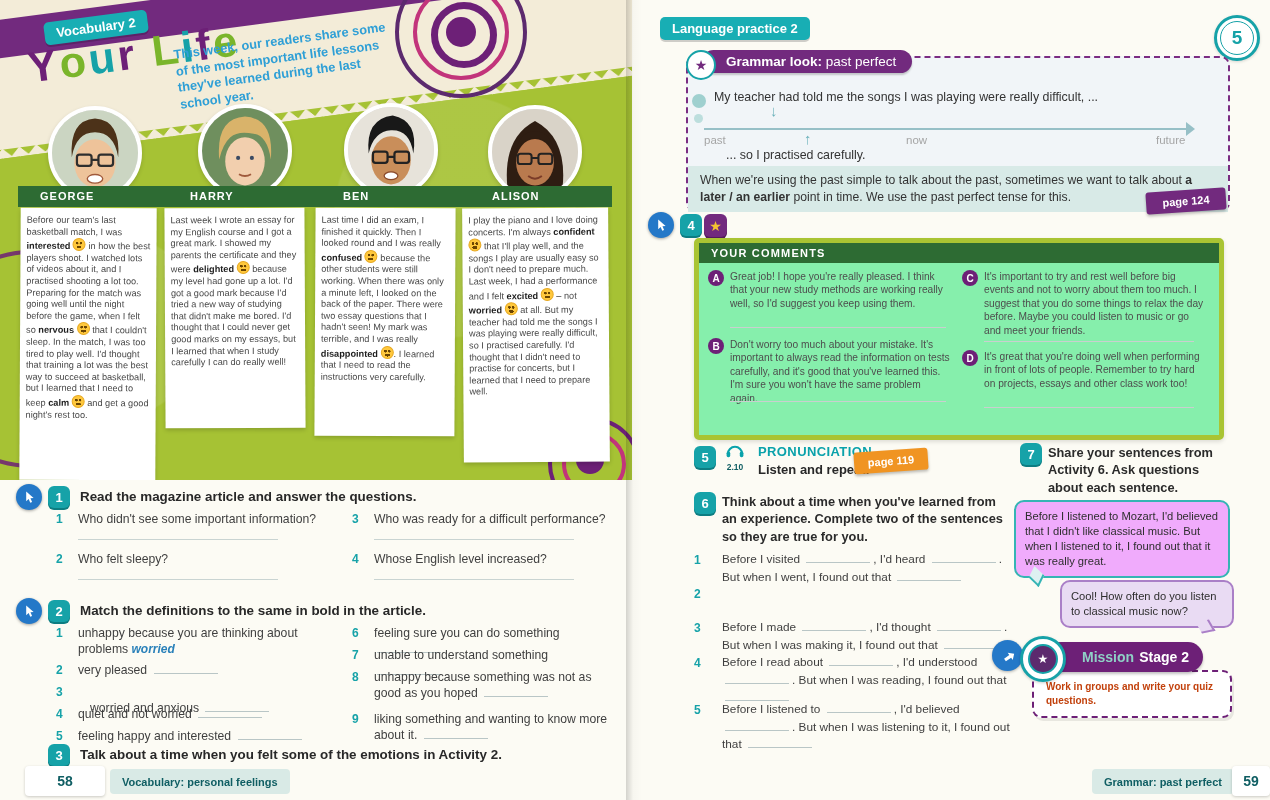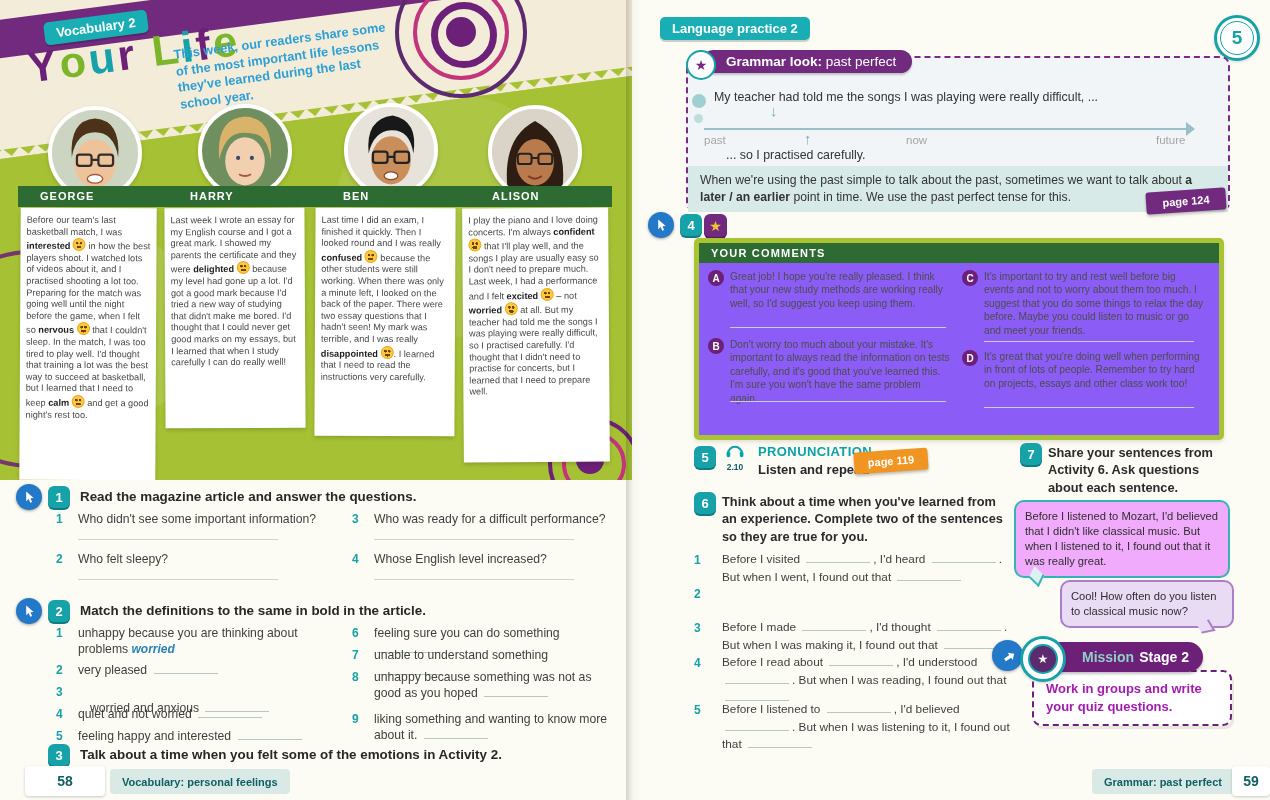--- a/index.html
+++ b/index.html
@@ -49,38 +49,38 @@
   .gbox{background:#f1f5f8;border:2px dashed #7a2c82;border-radius:9px;}
   .gbar{background:#722a7e;color:#fff;border-radius:13px;padding:4px 16px 4px 24px;font-size:13.5px;white-space:nowrap;box-shadow:0 2px 2px rgba(0,0,0,.2);}
   .starcircle{width:26px;height:26px;border-radius:50%;background:#fff;border:2px solid #16a2a8;color:#722a7e;display:flex;align-items:center;justify-content:center;font-size:14px;}
   .gtext{font-size:12.4px;color:#333;}
   .tlabel{font-size:11.5px;color:#a5a5a5;}
   .tline{height:2px;background:#97c0c7;}
   .tarrow{color:#6fb3bc;font-size:15px;font-weight:700;}
   .gnote{background:#d8eae7;font-size:12.2px;color:#333;line-height:1.4;padding:6px 12px;}
   .ribbon{color:#fff;font-weight:700;font-size:11px;display:flex;align-items:center;justify-content:center;transform:rotate(-4deg);box-shadow:0 2px 3px rgba(0,0,0,.25);border-radius:3px;}
   .starbadge{width:23px;height:23px;border-radius:6px;background:#722a7e;color:#f4c331;display:flex;align-items:center;justify-content:center;font-size:14px;box-shadow:0 2px 0 #531c5c;}
-  .cbox{background:#8b5cf6;border:5px solid #a9c433;border-radius:5px;box-shadow:0 2px 4px rgba(0,0,0,.12);}
+  .cbox{background:#86efac;border:5px solid #a9c433;border-radius:5px;box-shadow:0 2px 4px rgba(0,0,0,.12);}
   .chead{background:#2d6b33;color:#fff;font-weight:700;font-size:11px;letter-spacing:1.2px;padding:4px 12px;}
   .cletter{width:16px;height:16px;border-radius:50%;background:#6d2077;color:#fff;font-weight:700;font-size:10px;display:flex;align-items:center;justify-content:center;flex:none;}
   .ctext{font-size:10.2px;color:#4d4d4d;line-height:1.32;}
   .cline{border-bottom:1.2px solid #c9cfce;height:1px;}
   .pron-label{color:#0aa2ab;font-weight:700;font-size:13px;letter-spacing:.4px;}
   .pron-sub{color:#282828;font-weight:700;font-size:13px;}
   .track{color:#0f5e63;font-weight:700;font-size:8.5px;text-align:center;}
   .sent{font-size:11.8px;color:#3f3f3f;line-height:1.5;}
   .bubble{border-radius:10px;padding:7px 9px;font-size:11.2px;line-height:1.33;color:#2e2e2e;position:absolute;}
   .bub-a{background:#f0abfc;border:2px solid #35b4b4;}
   .bub-b{background:#e9dbf3;border:2px solid #aa7fc7;}
   .tail{position:absolute;width:11px;height:11px;transform:rotate(-64deg) skew(-18deg);}
   .mission-rings{width:40px;height:40px;border-radius:50%;background:#fff;border:3px solid #16a2a8;display:flex;align-items:center;justify-content:center;box-shadow:0 1px 3px rgba(0,0,0,.2);}
   .mission-core{width:26px;height:26px;border-radius:50%;background:#5c2a6e;border:2px solid #16a2a8;color:#fff;font-size:12px;display:flex;align-items:center;justify-content:center;}
   .mission-banner{background:#6d2077;border-radius:15px;color:#fff;font-weight:700;font-size:14px;display:flex;align-items:center;padding:0 14px;box-shadow:0 2px 3px rgba(0,0,0,.25);}
   .mission-accent{color:#8fd0c6;margin-right:5px;}
-  .mission-box{background:#fff;border:2px dashed #6d2077;border-radius:9px;padding:8px 12px;font-weight:700;font-size:13px;color:#a21caf;line-height:1.4;box-shadow:2px 3px 0 rgba(0,0,0,.08);}
+  .mission-box{background:#fff;border:2px dashed #6d2077;border-radius:9px;padding:8px 12px;font-weight:700;font-size:10px;color:#c2410c;line-height:1.4;box-shadow:2px 3px 0 rgba(0,0,0,.08);}
   .arrowcircle{width:31px;height:31px;border-radius:50%;background:#2478c8;display:flex;align-items:center;justify-content:center;box-shadow:0 1px 3px rgba(0,0,0,.3);}
 </style>
 </head>
 <body>
 
 <div id="stage">
 
   <div class="abs green-zone">
     <div class="abs cream"></div>
     <div class="abs purpleband"></div>

